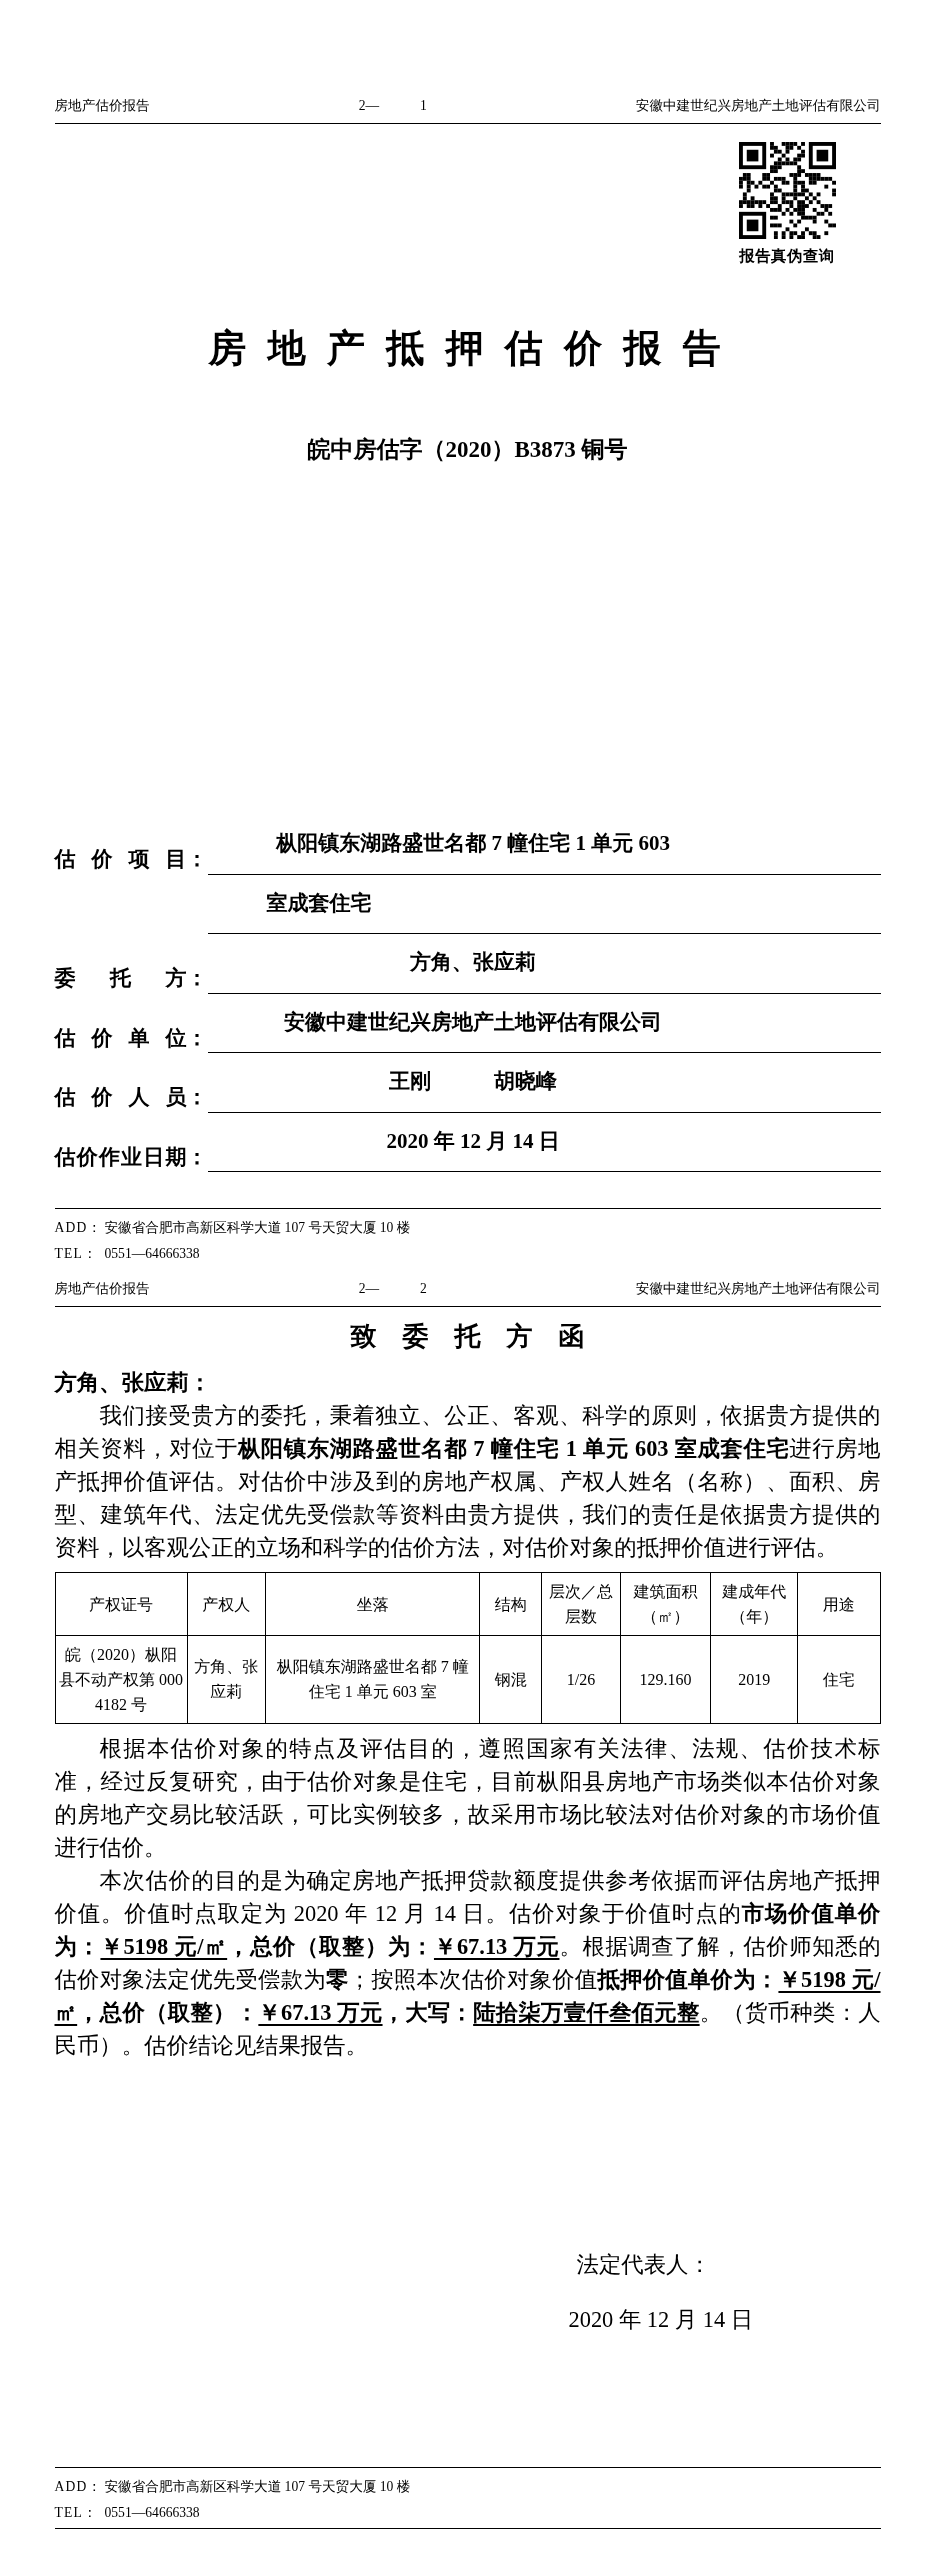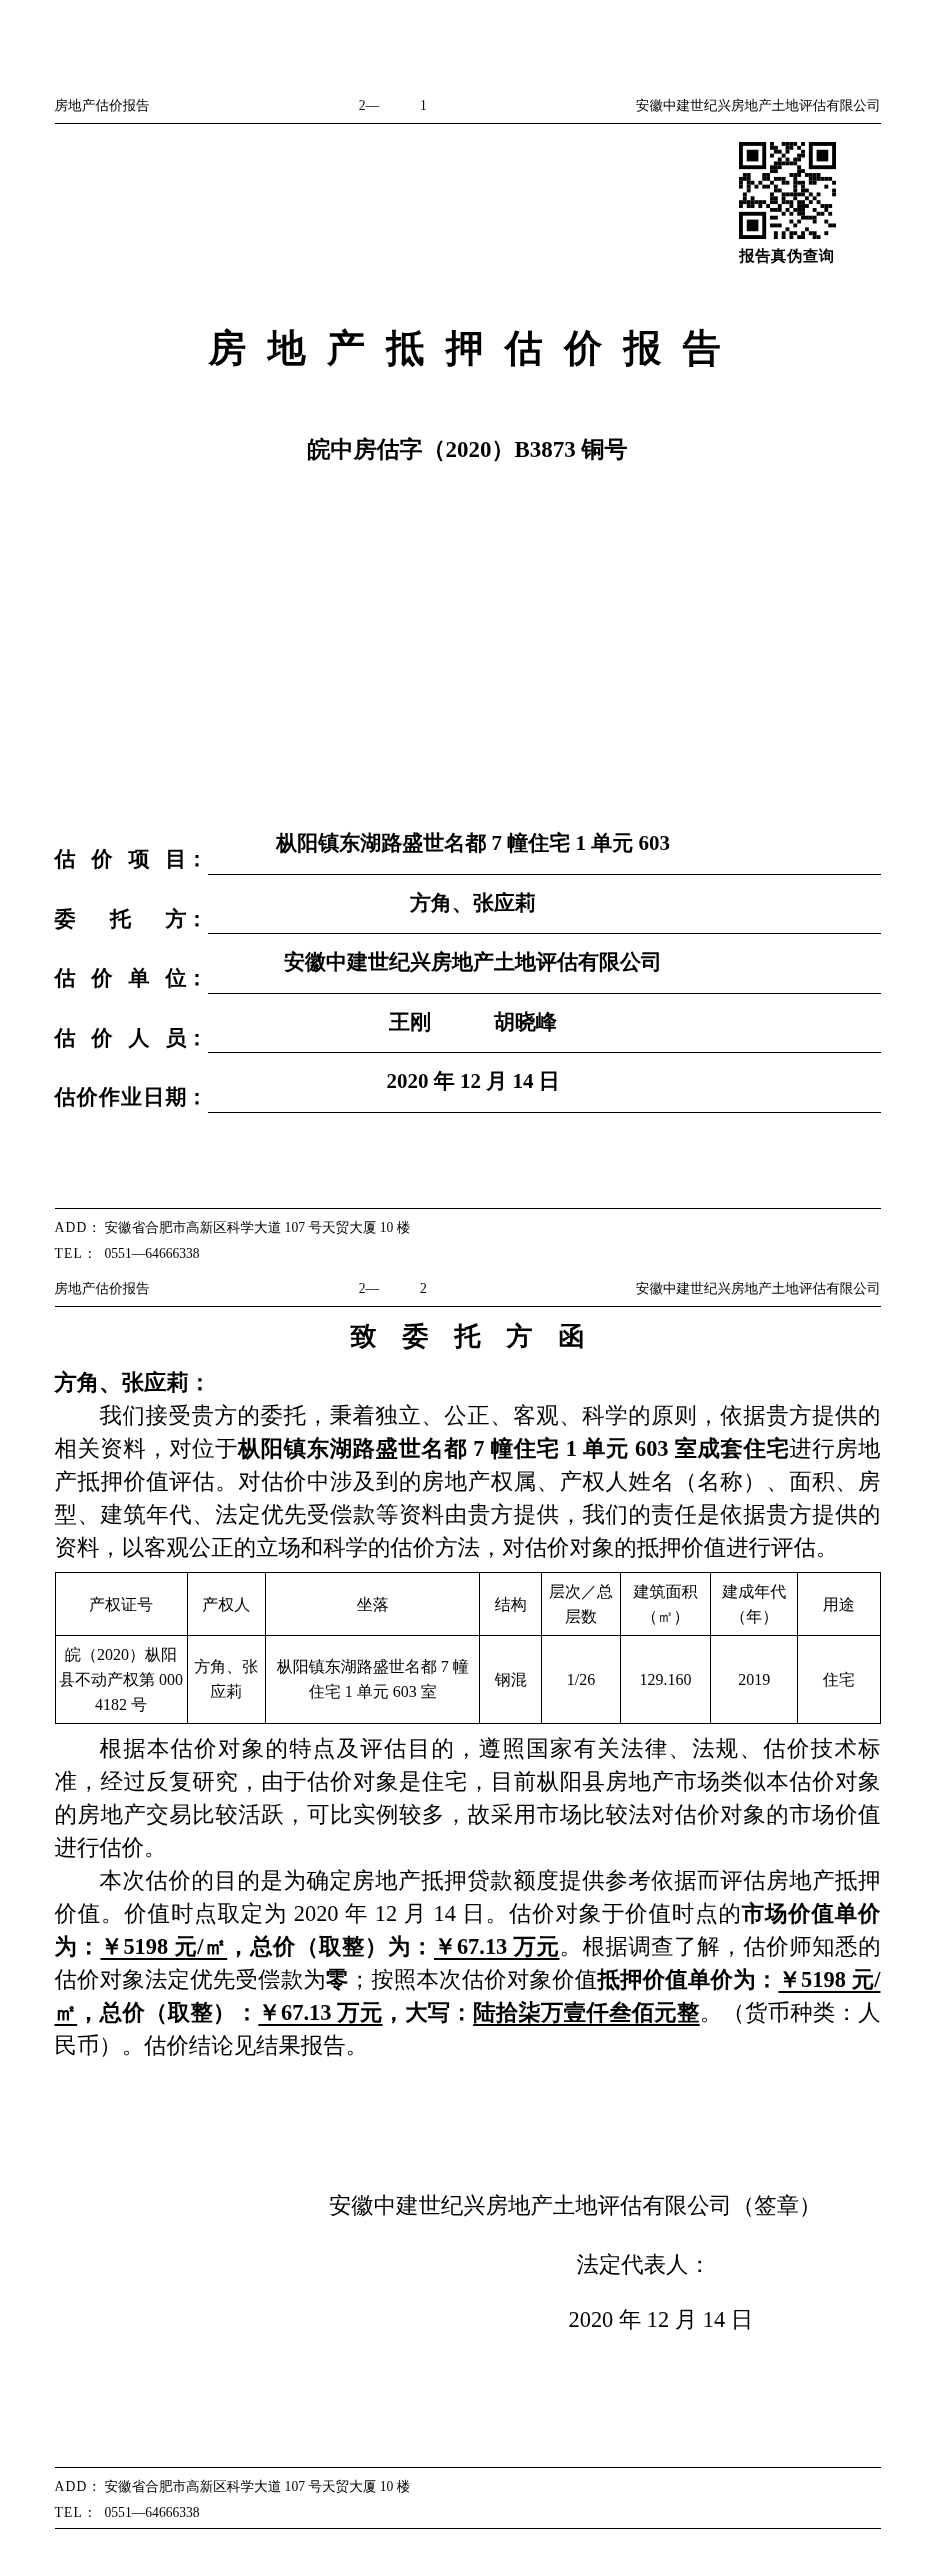--- a/index.html
+++ b/index.html
@@ -308,20 +308,25 @@
   <div class="abs report-number" style="top:426px;">皖中房估字（2020）B3873 铜号</div>
 
   <div class="abs form-block" style="top:821px;">
 
     <div class="form-row">
       <span class="form-label">估价项目</span>
       <span class="form-colon">：</span>
       <span class="form-value">枞阳镇东湖路盛世名都 7 幢住宅 1 单元 603</span>
     </div>
 
+    <div class="form-row">
+      <span class="form-label ghost">估价项目</span>
+      <span class="form-colon ghost">：</span>
+      <span class="form-value cont-line">室成套住宅</span>
+    </div>
 
     <div class="form-row">
       <span class="form-label">委托方</span>
       <span class="form-colon">：</span>
       <span class="form-value">方角、张应莉</span>
     </div>
 
     <div class="form-row">
       <span class="form-label">估价单位</span>
       <span class="form-colon">：</span>
@@ -405,21 +410,20 @@
         </tr>
       </tbody>
     </table>
 
     <p class="para">根据本估价对象的特点及评估目的，遵照国家有关法律、法规、估价技术标准，经过反复研究，由于估价对象是住宅，目前枞阳县房地产市场类似本估价对象的房地产交易比较活跃，可比实例较多，故采用市场比较法对估价对象的市场价值进行估价。</p>
 
     <p class="para"><span>本次估价的目的是为确定房地产抵押贷款额度提供参考依据而评估房地产抵押价值。价值时点取定为 2020 年 12 月 14 日。估价对象于价值时点的</span><span class="b">市场价值单价为：</span><span class="b u">￥5198 元/㎡</span><span class="b">，</span><span class="b">总价（取整）为：</span><span class="b u">￥67.13 万元</span><span>。根据调查了解，估价师知悉的估价对象法定优先受偿款为</span><span class="b">零</span><span>；按照本次估价对象价值</span><span class="b">抵押价值单价为：</span><span class="b u">￥5198 元/㎡</span><span class="b">，</span><span class="b">总价（取整）：</span><span class="b u">￥67.13 万元</span><span class="b">，大写：</span><span class="b u">陆拾柒万壹仟叁佰元整</span><span>。（货币种类：人民币）。估价结论见结果报告。</span></p>
 
   </div>
 
-  <div class="abs sig-company" style="top:2182px;">安徽中建世纪兴房地产土地评估有限公司（签章）</div>
   <div class="abs sig-rep" style="top:2241px;">法定代表人：</div>
   <div class="abs sig-date" style="top:2296px;">2020 年 12 月 14 日</div>
 
   <div class="abs page-footer with-bottom" style="top:2459px;">
     <div>
       <span class="footer-label">ADD：</span><span>安徽省合肥市高新区科学大道 107 号天贸大厦 10 楼</span>
     </div>
     <div>
       <span class="footer-label">TEL：</span><span>0551—64666338</span>
     </div>

